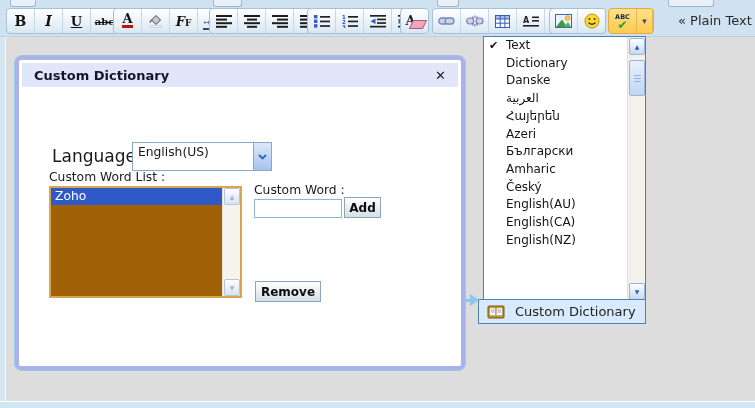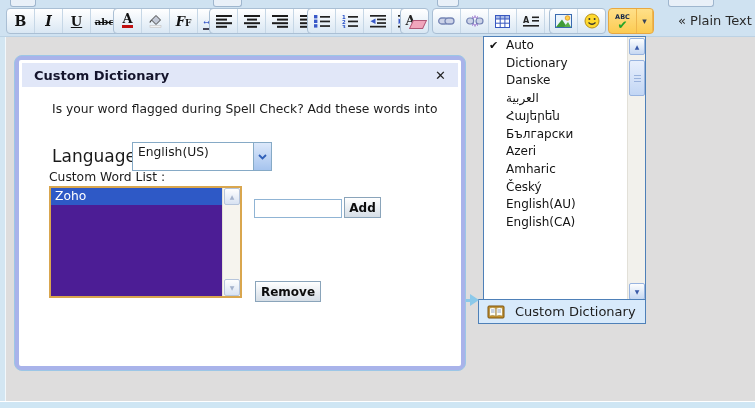--- a/index.html
+++ b/index.html
@@ -60,21 +60,21 @@
   .dlg-title .t{font-weight:bold;font-size:13px;color:#14142c;}
   .dlg-close{margin-left:auto;font-size:13px;font-weight:bold;color:#222;cursor:pointer;}
   .desc{position:absolute;left:33px;top:41px;font-size:12.3px;color:#1c1c1c;line-height:17.5px;}
   .lang-label{position:absolute;left:33px;top:86px;font-size:17px;white-space:pre;}
   .lang-select{position:absolute;left:113px;top:82px;width:140px;height:29px;border:1px solid #86aac6;background:#fff;
                display:flex;align-items:stretch;box-sizing:border-box;cursor:pointer;}
   .lang-select .val{flex:1;padding-left:5px;font-size:12.3px;line-height:19px;}
   .sel-arrow{width:17px;background:linear-gradient(#dce8fa,#a6c4ee);border-left:1px solid #86aac6;
              display:flex;align-items:center;justify-content:center;}
   .wl-label{position:absolute;left:30px;top:110px;font-size:12.3px;}
-  .listbox{position:absolute;left:30px;top:126px;width:193px;height:112px;background:#4c1d95;border:2px solid #d9a64e;box-sizing:border-box;}
+  .listbox{position:absolute;left:30px;top:126px;width:193px;height:112px;background:#a16207;border:2px solid #d9a64e;box-sizing:border-box;}
   .lb-row{height:17px;line-height:17px;background:#2e59c6;color:#fff;font-size:12.3px;padding-left:4px;margin-right:17px;cursor:pointer;}
   .lb-sb{position:absolute;right:0;top:0;bottom:0;width:17px;background:#f6f4ee;border-left:1px solid #e4e1d8;}
   .lb-btn{position:absolute;left:1px;width:14px;height:15px;background:linear-gradient(#fefefe,#d8e2f2);
           border:1px solid #b6c5dc;border-radius:2px;display:flex;align-items:center;justify-content:center;
           font-size:6px;color:#a4b2cc;cursor:pointer;}
   .cw-label{position:absolute;left:235px;top:123px;font-size:12.3px;}
   .cw-input{position:absolute;left:235px;top:139px;width:80px;height:17px;border:1px solid #90b4d4;font-size:12px;padding:0 3px;}
   .btn{background:linear-gradient(#ffffff,#d6dee6);border:1px solid #8aa4ba;font-weight:bold;font-size:12px;color:#0c0c0c;
        display:flex;align-items:center;justify-content:center;cursor:pointer;box-sizing:border-box;
        font-family:"DejaVu Sans","Liberation Sans",sans-serif;}
@@ -305,31 +305,32 @@
       </div>
       <div class="tbtn" style="min-width:13px">
         <span class="ic-dd">▾</span>
       </div>
     </div>
 
     <div class="plain-text">« Plain Text</div>
   </div>
 
   <div class="lang-menu">
-    <div class="mi"><span class="chk">✔</span><span>Auto</span></div>
+    <div class="mi"><span class="chk">✔</span><span>Text</span></div>
     <div class="mi"><span>Dictionary</span></div>
     <div class="mi"><span>Danske</span></div>
     <div class="mi"><span>العربية</span></div>
     <div class="mi"><span>Հայերեն</span></div>
+    <div class="mi"><span>Azeri</span></div>
     <div class="mi"><span>Български</span></div>
-    <div class="mi"><span>Azeri</span></div>
     <div class="mi"><span>Amharic</span></div>
     <div class="mi"><span>Český</span></div>
     <div class="mi"><span>English(AU)</span></div>
     <div class="mi"><span>English(CA)</span></div>
+    <div class="mi"><span>English(NZ)</span></div>
     <div class="sb">
       <div class="sb-btn" style="top:1px">
           <span>▲</span>
         </div>
       <div class="sb-thumb">
           <span class="grip"></span>
         </div>
       <div class="sb-btn" style="bottom:1px">
           <span>▼</span>
         </div>
@@ -353,21 +354,20 @@
   <div class="callout-line"></div>
   <div class="callout-head"></div>
 
   <div class="dialog">
     <div class="dlg-inner">
       <div class="dlg-title">
         <span class="t">Custom Dictionary</span>
         <span class="dlg-close">✕</span>
       </div>
       <div class="desc">
-        <div>Is your word flagged during Spell Check? Add these words into</div>
       </div>
       <div class="lang-label">Language   :</div>
       <div class="lang-select">
         <span class="val">English(US)</span>
         <span class="sel-arrow">
           <svg width="9" height="6">
               <polyline points="1,1 4.5,4.5 8,1" fill="none" stroke="#3060b8" stroke-width="1.8"></polyline>
             </svg>
         </span>
       </div>
@@ -376,20 +376,21 @@
         <div class="lb-row">Zoho</div>
         <div class="lb-sb">
           <div class="lb-btn" style="top:0">
               <span>▲</span>
             </div>
           <div class="lb-btn" style="bottom:0">
               <span>▼</span>
             </div>
         </div>
       </div>
+      <div class="cw-label">Custom Word :</div>
       <input class="cw-input" value="" style="">
       <div class="btn btn-add">Add</div>
       <div class="btn btn-remove">Remove</div>
     </div>
   </div>
 
   <div class="edge-bottom"></div>
 </div>
 
 </body></html>

